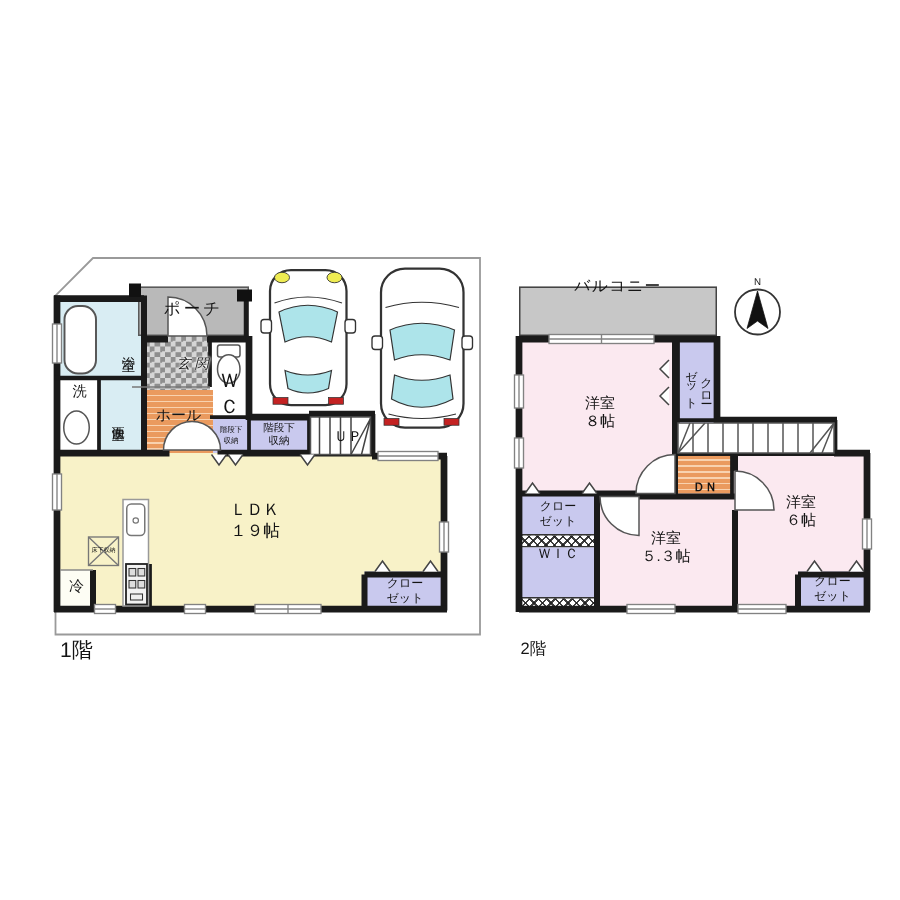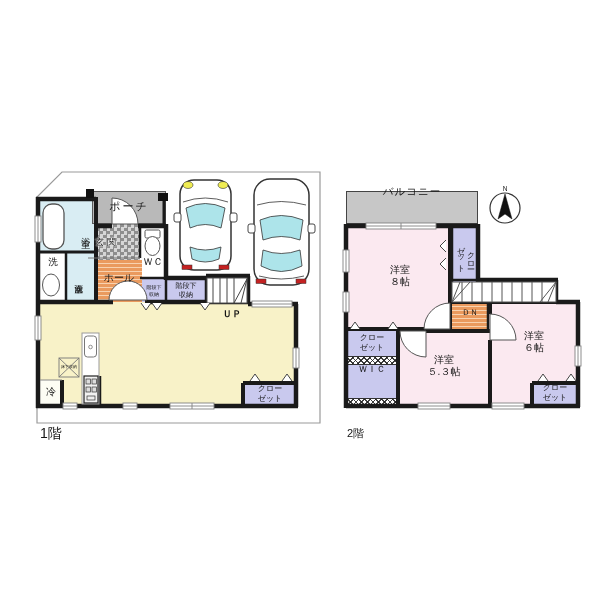--- a/index.html
+++ b/index.html
@@ -239,41 +239,43 @@
       <path d="M259,276 Q281,282 304,276" fill="none" stroke="#333" stroke-width="0.8"></path>
       <rect x="256" y="279" width="10" height="4.5" fill="#c42222" stroke="#333" stroke-width="0.5"></rect>
       <rect x="296" y="279" width="10" height="4.5" fill="#c42222" stroke="#333" stroke-width="0.5"></rect>
     </g>
   </svg>
 
   <div class="lbl v" style="left:78px;top:210px;width:14px;height:44px;font-size:9px;letter-spacing:2px;">浴室</div>
   <div class="lbl" style="left:42px;top:256px;width:22px;height:12px;font-size:9.5px;">洗</div>
   <div class="lbl v" style="left:72px;top:256px;width:14px;height:44px;font-size:8.5px;">洗面室</div>
   <div class="lbl" style="left:98px;top:201px;width:62px;height:12px;font-size:11px;letter-spacing:2px;">ポーチ</div>
-  <div class="lbl halo" style="left:85px;top:237px;width:44px;height:11px;font-size:9px;letter-spacing:3px;">玄関</div>
-  <div class="lbl" style="left:141px;top:257px;width:24px;height:11px;font-size:10px;font-family:Liberation Serif, serif;">ＷＣ</div>
+  <div class="lbl halo" style="left:108px;top:237px;width:44px;height:11px;font-size:9px;letter-spacing:3px;font-style:italic;">玄関</div>
+  <div class="lbl" style="left:141px;top:257px;width:24px;height:11px;font-size:13px;font-family:Liberation Serif, serif;">ＷＣ</div>
   <div class="lbl" style="left:92px;top:272px;width:54px;height:12px;font-size:10px;">ホール</div>
   <div class="lbl" style="left:143px;top:282px;width:22px;height:17px;font-size:5px;">階段下
 収納</div>
   <div class="lbl" style="left:167px;top:281px;width:38px;height:19px;font-size:7px;">階段下
 収納</div>
-  <div class="lbl" style="left:210px;top:308px;width:44px;height:12px;font-size:9.5px;font-weight:bold;">ＵＰ</div>
+  <div class="lbl" style="left:210px;top:286px;width:44px;height:12px;font-size:9.5px;">ＵＰ</div>
+  <div class="lbl" style="left:135px;top:334px;width:70px;height:28px;font-size:11px;">ＬＤＫ
+１９帖</div>
   <div class="lbl" style="left:59px;top:362px;width:20px;height:8px;font-size:4px;">床下収納</div>
   <div class="lbl" style="left:40px;top:385px;width:22px;height:14px;font-size:10px;">冷</div>
   <div class="lbl" style="left:246px;top:383px;width:48px;height:21px;font-size:8px;">クロー
 ゼット</div>
   <div class="lbl" style="left:40px;top:427px;width:40px;height:14px;font-size:14px;justify-content:flex-start;">1階</div>
 
   <div class="lbl" style="left:372px;top:185px;width:80px;height:14px;font-size:10.5px;letter-spacing:1px;">バルコニー</div>
   <div class="lbl" style="left:500px;top:185px;width:10px;height:8px;font-size:6.5px;">N</div>
   <div class="lbl" style="left:374px;top:262px;width:52px;height:28px;font-size:10px;">洋室
 ８帖</div>
   <div class="lbl v" style="left:453px;top:230px;width:24px;height:50px;font-size:8px;">クロー
 ゼット</div>
-  <div class="lbl" style="left:452px;top:308px;width:36px;height:10px;font-size:8px;">ＤＮ</div>
+  <div class="lbl" style="left:452px;top:320px;width:36px;height:10px;font-size:8px;font-weight:bold;">ＤＮ</div>
   <div class="lbl" style="left:416px;top:352px;width:56px;height:28px;font-size:10px;">洋室
 ５.３帖</div>
   <div class="lbl" style="left:508px;top:328px;width:52px;height:28px;font-size:10px;">洋室
 ６帖</div>
   <div class="lbl" style="left:349px;top:332px;width:46px;height:21px;font-size:8px;">クロー
 ゼット</div>
   <div class="lbl" style="left:349px;top:362px;width:46px;height:15px;font-size:9px;">ＷＩＣ</div>
   <div class="lbl" style="left:534px;top:382px;width:42px;height:22px;font-size:8px;">クロー
 ゼット</div>
   <div class="lbl" style="left:347px;top:427px;width:40px;height:14px;font-size:11px;justify-content:flex-start;text-align:center;">2階</div>

